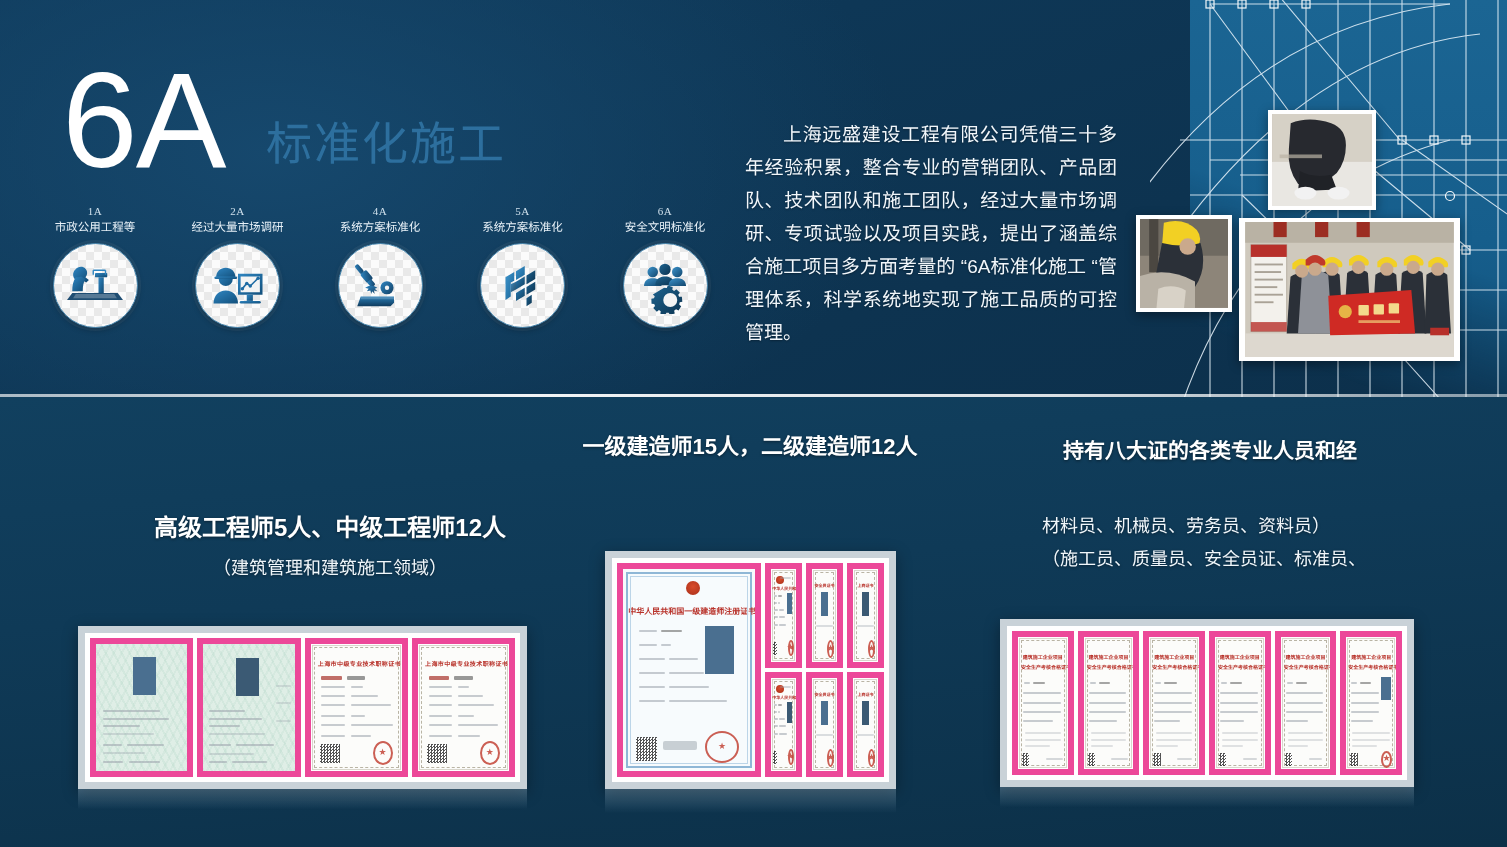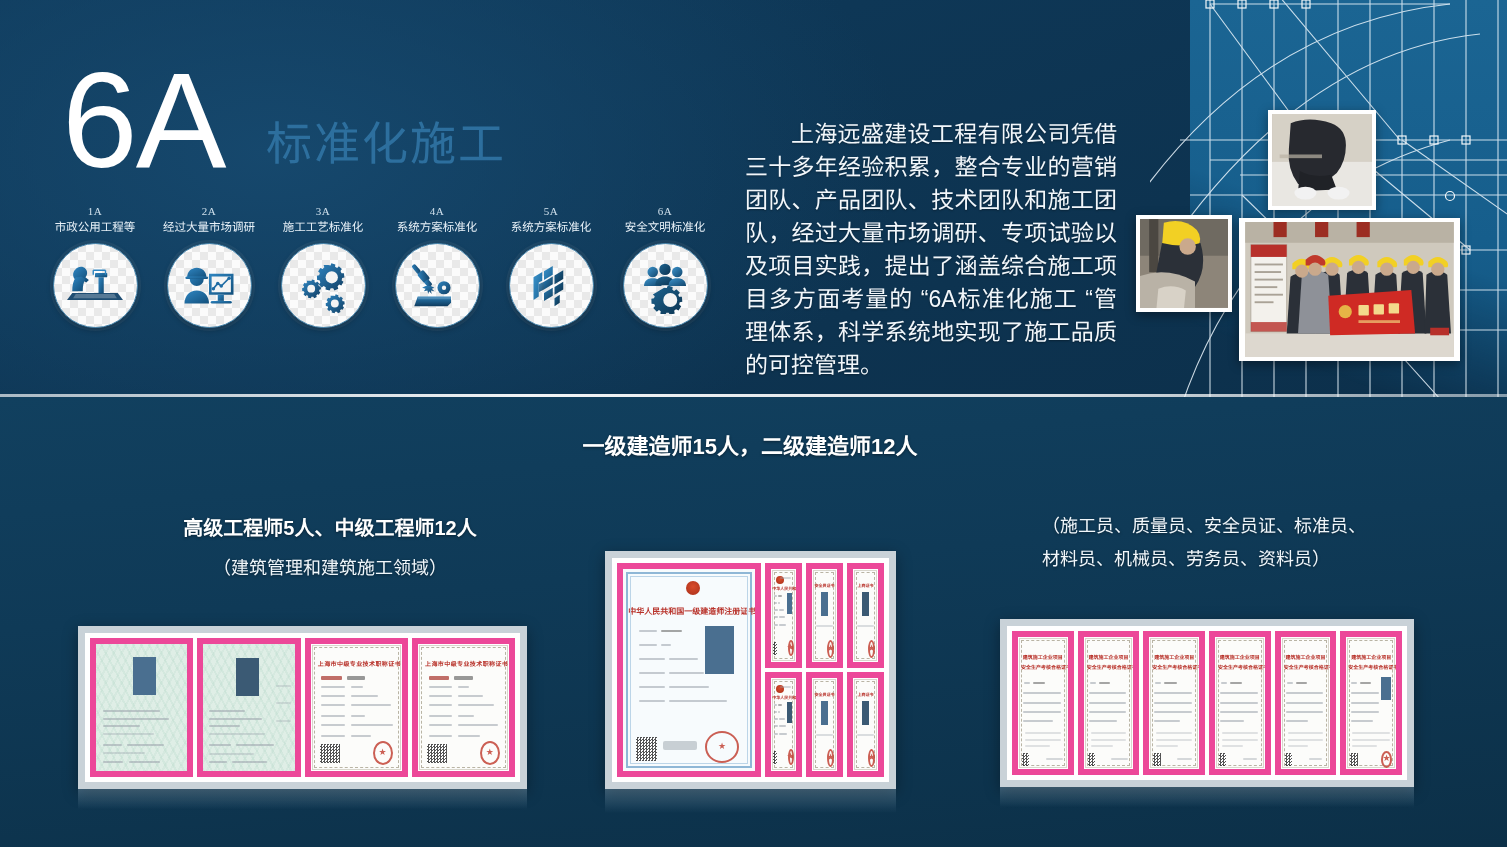--- a/index.html
+++ b/index.html
@@ -66,21 +66,21 @@
       #f4f4f4;
     border:1px solid #3f7fa8;
     box-shadow:0 2px 6px rgba(0,0,0,.30), 0 0 0 3px rgba(255,255,255,.06);
     display:flex; align-items:center; justify-content:center; overflow:hidden;
   }
   .p-circle svg{ width:56px; height:56px; display:block; }
 
   
   #intro{
     position:absolute; left:745px; top:118px; width:372px;
-    font-size:23px; line-height:33px; color:#f2f7fb;
+    font-size:19px; line-height:33px; color:#f2f7fb;
     text-indent:2em; text-align:justify;
     text-shadow:0 1px 2px rgba(0,0,0,.35);
   }
 
   
   .photo{ position:absolute; background:#fff; padding:4px; box-shadow:0 3px 10px rgba(0,0,0,.4); }
   .photo .inner{ width:100%; height:100%; position:relative; overflow:hidden; }
   #photo-worker-kneeling{ left:1268px; top:110px; width:108px; height:100px; }
   #photo-worker-helmet{ left:1136px; top:215px; width:96px; height:97px; }
   #photo-team-banner{ left:1239px; top:218px; width:221px; height:143px; }
@@ -102,21 +102,21 @@
     position:absolute; text-align:center;
     color:#ffffff; font-weight:bold;
     text-shadow:0 1px 3px rgba(0,0,0,.45);
   }
   .col-sub{
     position:absolute; text-align:center; color:#f1f7fb; font-weight:400;
     text-shadow:0 1px 3px rgba(0,0,0,.45);
   }
 
   
-  #c1-title{ left:95px; top:513px; width:470px; font-size:20px; line-height:30px; }
+  #c1-title{ left:95px; top:513px; width:470px; font-size:24px; line-height:30px; }
   #c1-sub  { left:95px; top:554px; width:470px; font-size:18px; line-height:28px; }
   
   #c2-title{ left:480px; top:432px; width:540px; font-size:22px; line-height:30px; }
   #c2-sub  { left:455px; top:474px; width:590px; font-size:18px; line-height:28px; }
   
   #c3-title{ left:1000px; top:434px; width:420px; font-size:21px; line-height:34px; }
   #c3-sub  { left:1000px; top:510px; width:420px; font-size:18px; line-height:33px; text-align:left; padding-left:42px; }
 
   
   .plate{
@@ -310,42 +310,20 @@
           <circle cx="37" cy="35" r="2" fill="#1f6ca4"></circle>
             <circle cx="42" cy="29" r="2" fill="#1f6ca4"></circle>
           <circle cx="46" cy="32" r="2" fill="#1f6ca4"></circle>
             <circle cx="55" cy="23" r="2" fill="#1f6ca4"></circle>
           <rect x="42" y="42" width="7" height="7" fill="url(#g2)"></rect>
           <rect x="34" y="49" width="24" height="3" rx="1.5" fill="url(#g2)"></rect>
         </svg>
       </div>
     </div>
 
-    <div class="pillar">
-      <div class="p-code">3A</div>
-      <div class="p-label">施工工艺标准化</div>
-      <div class="p-circle">
-        <svg viewBox="0 0 64 64">
-          <defs>
-              <linearGradient id="g3" x1="0" y1="0" x2="1" y2="1">
-            <stop offset="0" stop-color="#2f86c2"></stop>
-                <stop offset="1" stop-color="#123f63"></stop>
-              </linearGradient>
-            </defs>
-          <g fill="url(#g3)">
-            <path d="M38 8l2.6.5.9-2.6 4.6 1.4-.3 2.7 2.4 1.3 1.9-2 3.5 3.3-1.6 2.2 1.2 2.5 2.7.1.6 4.8-2.6.7-.6 2.7 2.1 1.6-2.4 4.2-2.5-1-1.9 2 .9 2.6-4.4 2-1.5-2.3h-2.8l-1.2 2.5-4.7-1.2.2-2.7-2.4-1.4-2.1 1.8-3.3-3.5 1.7-2.1-1-2.6-2.7-.3-.3-4.8 2.6-.6.8-2.6-2-1.7 2.6-4.1 2.5 1.1 2-1.9-.8-2.6z"></path>
-            <circle cx="42" cy="22" r="7" fill="#f4f4f4"></circle>
-            <path d="M44 43l1.8.3.6-1.8 3.2 1-.2 1.9 1.6.9 1.4-1.4 2.4 2.3-1.1 1.5.8 1.7 1.9.1.4 3.3-1.8.5-.4 1.9 1.4 1.1-1.6 2.9-1.7-.7-1.3 1.4.6 1.8-3 1.4-1-1.6h-2l-.8 1.7-3.3-.8.2-1.9-1.7-1-1.4 1.3-2.3-2.4 1.2-1.5-.7-1.8-1.9-.2-.2-3.3 1.8-.4.5-1.8-1.3-1.2 1.8-2.8 1.7.7 1.4-1.3-.6-1.8z"></path>
-            <circle cx="45.5" cy="52" r="4.5" fill="#f4f4f4"></circle>
-            <path d="M17 26l1.8.3.6-1.8 3.1 1-.2 1.9 1.6.9 1.4-1.4 2.4 2.3-1.1 1.5.8 1.7 1.9.1.4 3.2-1.8.5-.4 1.9 1.4 1.1-1.6 2.9-1.7-.7-1.3 1.4.6 1.8-3 1.4-1-1.6h-2l-.8 1.7-3.2-.8.1-1.9-1.6-1-1.4 1.3-2.3-2.4 1.2-1.5-.7-1.8-1.9-.2-.2-3.3 1.8-.4.5-1.8-1.3-1.2 1.8-2.8 1.7.7 1.4-1.3-.6-1.8z"></path>
-            <circle cx="18.5" cy="35" r="4.5" fill="#f4f4f4"></circle>
-          </g>
-        </svg>
-      </div>
-    </div>
 
     <div class="pillar">
       <div class="p-code">4A</div>
       <div class="p-label">系统方案标准化</div>
       <div class="p-circle">
         <svg viewBox="0 0 64 64">
           <defs>
               <linearGradient id="g4" x1="0" y1="0" x2="1" y2="1">
             <stop offset="0" stop-color="#2f86c2"></stop>
                 <stop offset="1" stop-color="#123f63"></stop>
@@ -537,24 +515,25 @@
   <div id="divider"></div>
 
   <div id="bottom"></div>
 
   <div class="col-title" id="c1-title">高级工程师5人、中级工程师12人</div>
   <div class="col-sub" id="c1-sub">（建筑管理和建筑施工领域）</div>
 
   <div class="col-title" id="c2-title">一级建造师15人，二级建造师12人</div>
 
   <div class="col-title" id="c3-title">
+    <div>持有八大证的各类专业人员和经</div>
   </div>
   <div class="col-sub" id="c3-sub">
+    <div>材料员、机械员、劳务员、资料员）</div>
     <div>（施工员、质量员、安全员证、标准员、</div>
-    <div>材料员、机械员、劳务员、资料员）</div>
   </div>
 
   <div class="plate" id="plate-left">
     <div class="sheet">
 
       <div class="cert booklet">
         <div class="ph" style="left:40%;top:10%;width:26%;height:30%"></div>
         <div class="ln" style="left:8%;top:52%;width:62%"></div>
         <div class="ln" style="left:8%;top:58%;width:72%"></div>
         <div class="ln" style="left:8%;top:64%;width:40%"></div>

